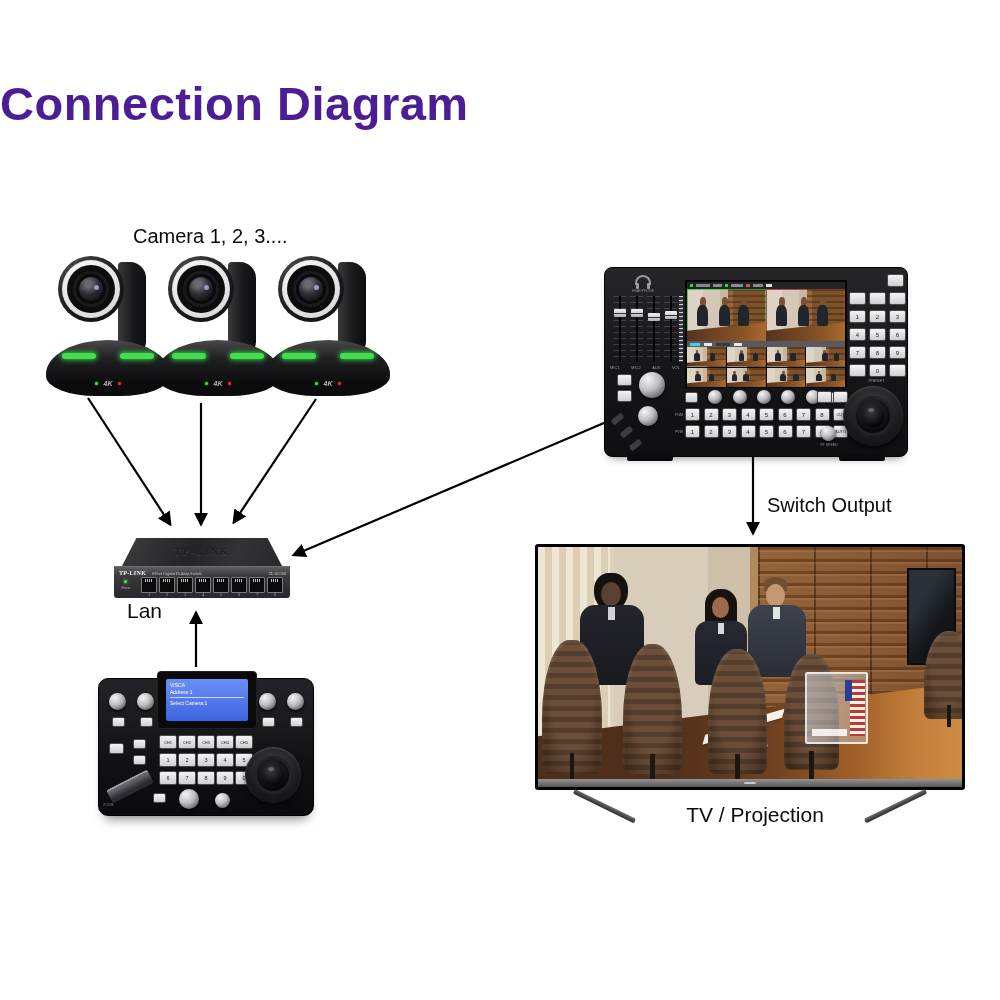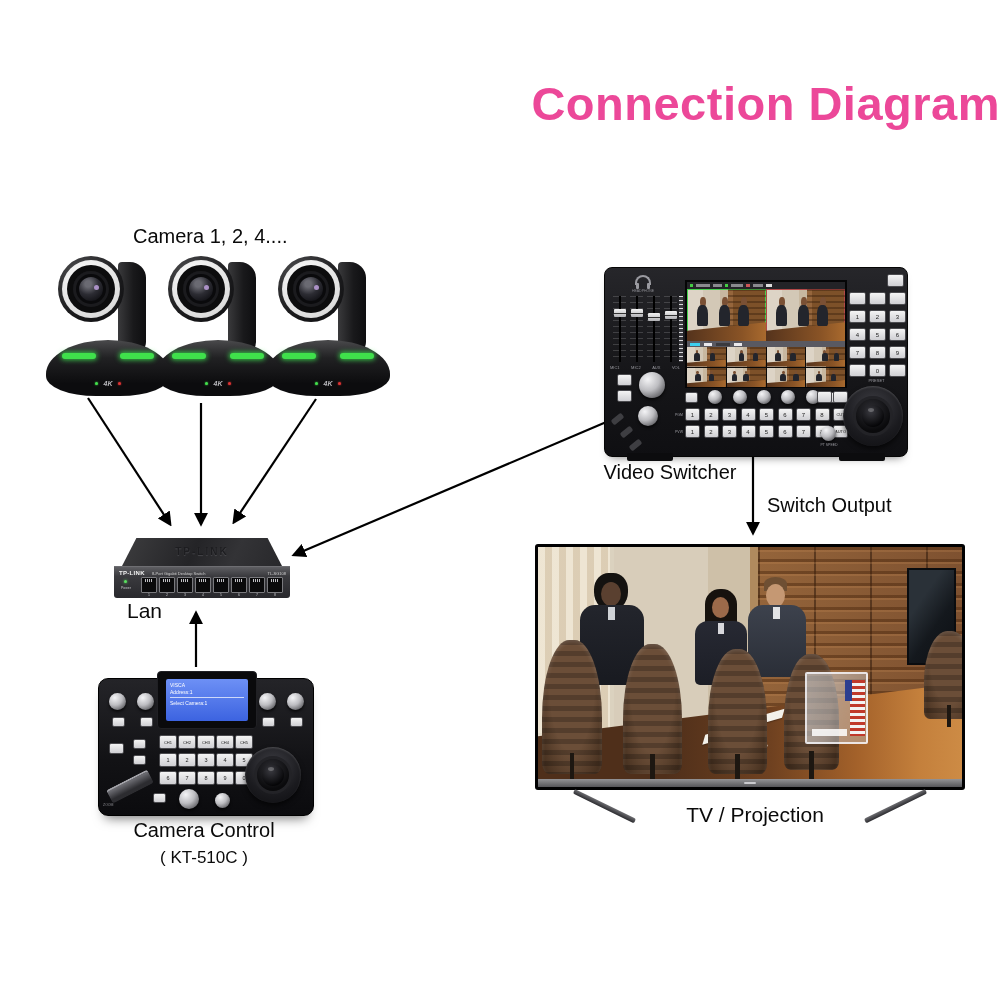--- a/index.html
+++ b/index.html
@@ -1,21 +1,21 @@
 <!DOCTYPE html>
 <html><head>
 <meta charset="utf-8">
 <style>
   html,body{margin:0;padding:0;background:#fff;}
   body{font-family:"Liberation Sans",sans-serif;color:#000;}
   .canvas{position:relative;width:1000px;height:1000px;background:#fff;overflow:hidden;}
   .abs{position:absolute;}
 
   
-  .title{left:0;right:0;top:76px;text-align:right;font-size:47px;font-weight:700;letter-spacing:.5px;color:#ec4899;}
+  .title{left:0;right:0;top:76px;text-align:left;font-size:47px;font-weight:700;letter-spacing:.5px;color:#4c1d95;}
   .lbl{color:#0a0a0a;}
   .lbl-cameras{left:133px;top:225px;font-size:20px;}
   .lbl-switcher{left:575px;top:459px;width:190px;text-align:center;font-size:20px;line-height:26px;}
   .lbl-switcher .model{font-size:18px;}
   .lbl-videoout{left:767px;top:494px;font-size:20px;}
   .lbl-lan{left:127px;top:599px;font-size:21px;}
   .lbl-control{left:95px;top:817px;width:218px;text-align:center;font-size:20px;line-height:27px;}
   .lbl-control .model{font-size:17px;}
   .lbl-tv{left:543px;top:803px;width:424px;text-align:center;font-size:21px;}
 
@@ -38,21 +38,21 @@
   .cam-head{position:absolute;left:14px;top:0;width:66px;height:66px;border-radius:50%;
     background:radial-gradient(circle at 32% 26%,#4e4e50,#1a1a1c 62%,#0c0c0e);}
   .cam-ring{position:absolute;left:4px;top:4px;width:58px;height:58px;border-radius:50%;background:radial-gradient(circle at 40% 32%,#ffffff,#dcdcdc 75%,#bcbcbc);}
   .cam-barrel{position:absolute;left:5px;top:5px;width:48px;height:48px;border-radius:50%;background:#0c0c0d;}
   .cam-glass{position:absolute;left:6px;top:6px;width:36px;height:36px;border-radius:50%;
     background:radial-gradient(circle at 42% 36%,#6a6a72 0 10%,#2c2c33 34%,#101014 62%,#000 100%);
     box-shadow:inset 0 0 0 3px #1b1b1e, inset 0 0 0 6px #0a0a0c;}
   .cam-glint{position:absolute;left:21px;top:14px;width:5px;height:5px;border-radius:50%;background:#b89bd6;opacity:.9;}
 
   
-  .lan{width:180px;height:66px;}
+  .lan{width:180px;height:66px;font-family:Liberation Serif, serif;}
   .lan-top{position:absolute;left:10px;top:0;width:160px;height:28px;
     clip-path:polygon(9% 0,91% 0,100% 100%,0 100%);
     background:linear-gradient(115deg,#3d3d3f 0%,#242427 45%,#333336 70%,#28282b 100%);}
   .lan-emboss{position:absolute;left:0;right:0;top:8px;text-align:center;font-size:10px;font-weight:bold;letter-spacing:2px;
     color:#1d1d20;text-shadow:0 1px 1px rgba(130,130,136,.35);}
   .lan-front{position:absolute;left:2px;top:28px;width:176px;height:31px;border-radius:0 0 3px 3px;
     border-top:1px solid #6e6e72;background:linear-gradient(180deg,#5e5e62 0%,#3a3a3e 30%,#28282c 100%);}
   .lan-brand{position:absolute;left:5px;top:3px;font-size:6px;font-weight:bold;color:#f2f2f2;letter-spacing:.3px;}
   .lan-sub{position:absolute;left:38px;top:4px;font-size:4px;color:#cfcfcf;}
   .lan-model{position:absolute;right:4px;top:4px;font-size:4px;color:#cfcfcf;}
@@ -178,21 +178,21 @@
       </marker>
     </defs>
     <line x1="88" y1="398" x2="170" y2="524" stroke="#000" stroke-width="2.2" marker-end="url(#ah)"></line>
     <line x1="201" y1="403" x2="201" y2="524" stroke="#000" stroke-width="2.2" marker-end="url(#ah)"></line>
     <line x1="316" y1="399" x2="234" y2="522" stroke="#000" stroke-width="2.2" marker-end="url(#ah)"></line>
     <line x1="611" y1="420" x2="294" y2="555" stroke="#000" stroke-width="2.2" marker-end="url(#ah)"></line>
     <line x1="753" y1="446" x2="753" y2="533" stroke="#000" stroke-width="2.2" marker-end="url(#ah)"></line>
     <line x1="196" y1="667" x2="196" y2="613" stroke="#000" stroke-width="2.2" marker-end="url(#ah)"></line>
   </svg>
 
-  <div class="abs lbl lbl-cameras">Camera 1, 2, 4....</div>
+  <div class="abs lbl lbl-cameras">Camera 1, 2, 3....</div>
 
   <div class="abs camera" style="left:44px;top:256px;">
     <div class="cam-arm"></div>
     <div class="cam-base">
       <div class="cam-led l"></div>
       <div class="cam-led r"></div>
       <div class="cam-badge">
           <span class="dot g"></span>
           <span class="txt">4K</span>
           <span class="dot r"></span>
@@ -445,21 +445,20 @@
 
     <div class="joy" style="left:238px;top:118px;width:60px;height:60px;">
       <div class="mid" style="left:10px;top:10px;width:34px;height:34px;"></div>
       <div class="stick" style="left:19px;top:19px;width:22px;height:22px;"></div>
     </div>
     <div class="abs knob" style="left:216px;top:158px;width:15px;height:15px;"></div>
     <div class="abs" style="left:204px;top:175px;width:40px;text-align:center;font-size:3.5px;color:#9a9aa0;">PT SPEED</div>
   </div>
 
   <div class="abs lbl lbl-switcher">
-    <div>Video Switcher</div>
   </div>
   <div class="abs lbl lbl-videoout">Switch Output</div>
 
   <div class="abs ctl" style="left:98px;top:678px;">
     <div class="abs knob" style="left:10px;top:14px;width:17px;height:17px;"></div>
     <div class="abs knob" style="left:38px;top:14px;width:17px;height:17px;"></div>
     <div class="abs knob" style="left:160px;top:14px;width:17px;height:17px;"></div>
     <div class="abs knob" style="left:188px;top:14px;width:17px;height:17px;"></div>
     <span class="chip" style="left:13px;top:38px;width:11px;height:8px;"></span>
     <span class="chip" style="left:41px;top:38px;width:11px;height:8px;"></span>
@@ -504,24 +503,20 @@
     <span class="chip" style="left:54px;top:114px;width:11px;height:8px;"></span>
     <div class="abs knob" style="left:80px;top:110px;width:20px;height:20px;"></div>
     <div class="abs knob" style="left:116px;top:114px;width:15px;height:15px;"></div>
 
     <div class="joy" style="left:146px;top:68px;width:56px;height:56px;">
       <div class="mid" style="left:9px;top:9px;width:32px;height:32px;"></div>
       <div class="stick" style="left:17px;top:17px;width:22px;height:22px;"></div>
     </div>
   </div>
 
-  <div class="abs lbl lbl-control">
-    <div>Camera Control</div>
-    <div class="model">( KT-510C )</div>
-  </div>
 
   <div class="abs tv" style="left:535px;top:544px;">
     <div class="tv-screen">
       <div class="sc-wall"></div>
       <div class="sc-curtain"></div>
       <div class="sc-wood"></div>
       <div class="sc-tv"></div>
 
       <div class="fig">
         <i class="fhair" style="left:56px;top:26px;width:34px;height:38px;border-radius:50% 50% 58% 58%;background:#141210;"></i>

